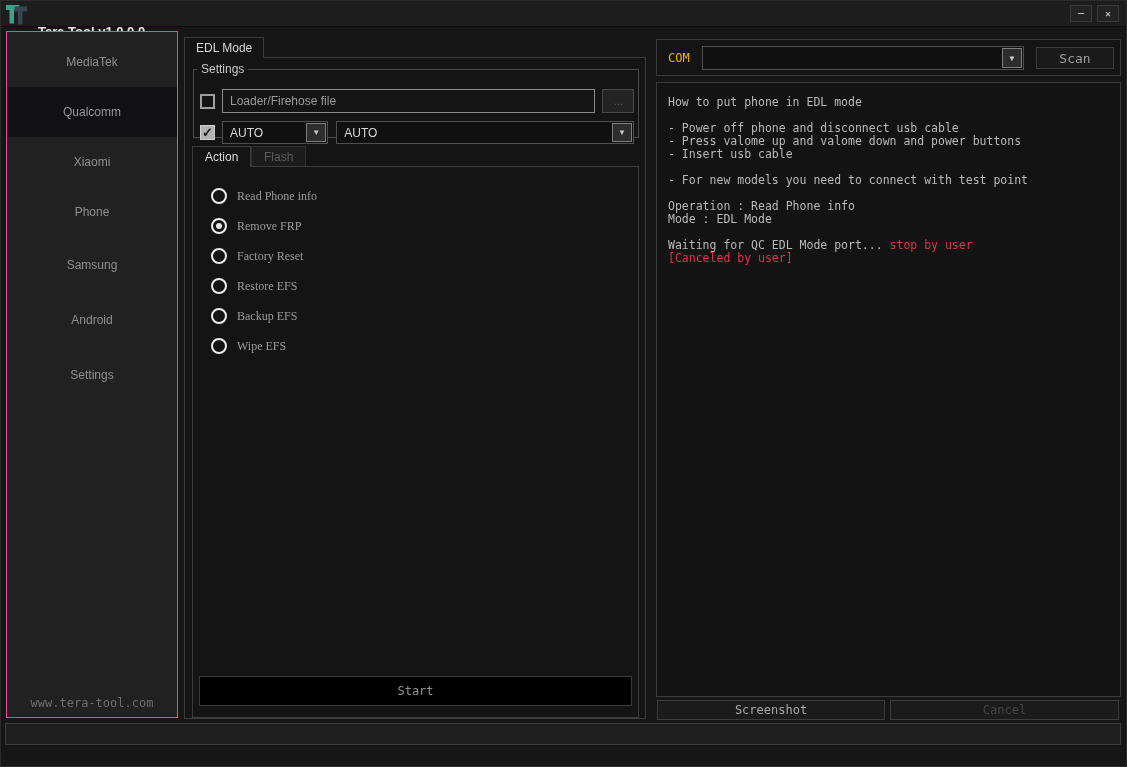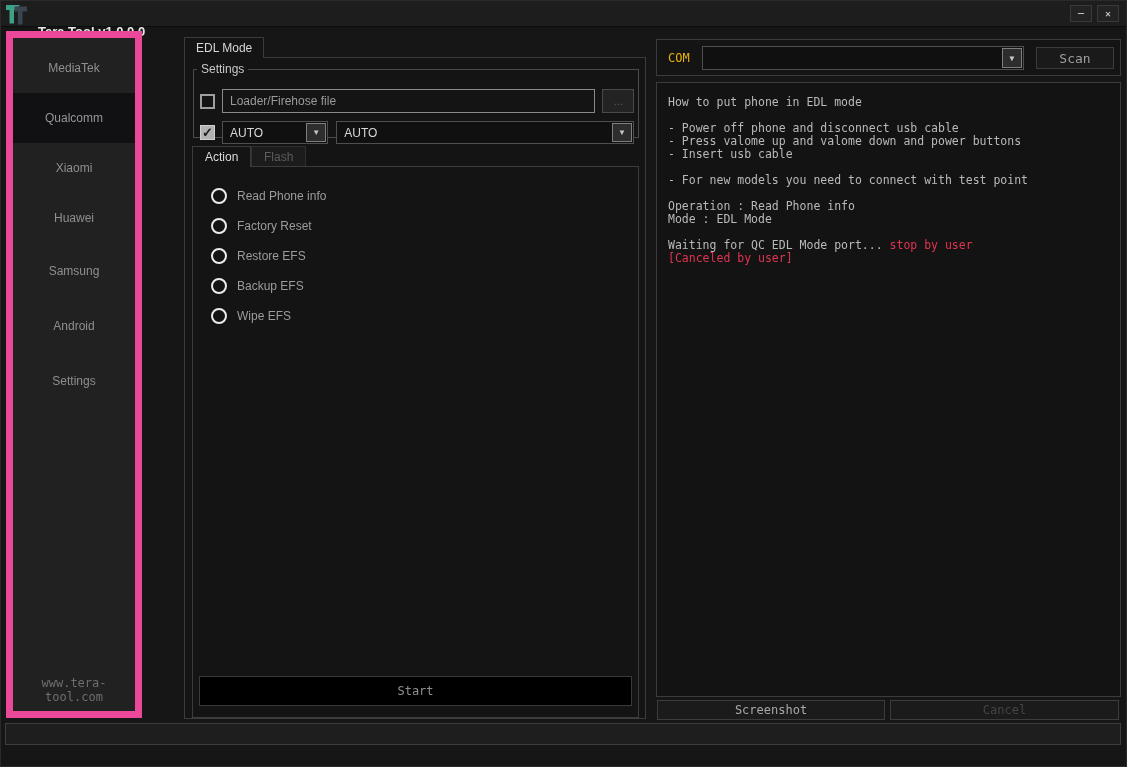--- a/index.html
+++ b/index.html
@@ -16,22 +16,22 @@
   .titlebar { position:absolute; top:0; left:0; right:0; height:26px; background:#1d1d1d;
               display:flex; align-items:center; border-bottom:1px solid #0c0c0c; }
   .app-icon { width:30px; height:24px; margin-left:3px; flex:0 0 auto; }
   .title { color:#e8e8e8; font-size:13px; font-weight:bold; margin-left:4px;margin-top:36px; }
   .win-controls { margin-left:auto; display:flex; gap:5px; margin-right:7px; }
   .win-btn { width:22px; height:17px; border:1px solid #3a3a3a; background:#232323; color:#dcdcdc;
              font-size:10px; line-height:15px; text-align:center; cursor:default;
              font-family:"DejaVu Sans Mono",monospace; }
 
   
-  .sidebar { position:absolute; left:5px; top:30px; width:136px; height:687px;
-             background:#212121; border:7px solid #ec4899; padding-top:5px; }
+  .sidebar { position:absolute; left:5px; top:30px; width:172px; height:687px;
+             background:#212121; border:1px solid #ec4899; padding-top:5px; }
   .side-item { height:50px; display:flex; align-items:center; justify-content:center;
                color:#8f8f8f; font-size:12px; cursor:default; }
   .side-item:nth-child(n+5) { height:55px; }
   .side-item.selected { background:#111113; color:#969696; }
   .side-footer { position:absolute; bottom:7px; left:0; width:100%; text-align:center;
                  color:#6e6e6e; font-family:"DejaVu Sans Mono",monospace; font-size:12px; }
 
   
   .edl-tab { position:absolute; left:183px; top:36px; height:21px; padding:0 11px; z-index:2;
              background:#141414; border:1px solid #3c3c3c; border-bottom:none;
@@ -69,21 +69,21 @@
                    border:1px solid #3c3c3c; border-bottom:none; }
   .subtab.flash { left:66px; height:20px; background:#1c1c1c; color:#5c5c5c;
                   border:1px solid #303030; border-bottom:none; }
   .action-pane { position:absolute; left:7px; top:108px; width:447px; height:552px;
                  border:1px solid #3c3c3c; background:#141414; padding-top:14px; }
 
   .radio-row { display:flex; align-items:center; height:30px; margin-left:18px; cursor:default; }
   .radio { width:16px; height:16px; border:2px solid #ececec; border-radius:50%;
            position:relative; flex:0 0 auto; }
   .radio.selected::after { content:""; position:absolute; inset:3px; background:#e4e4e4; border-radius:50%; }
-  .radio-label { margin-left:10px; color:#9c9c9c; font-size:12px; }
+  .radio-label { margin-left:10px; color:#9c9c9c; font-size:12px;font-family:Liberation Serif, serif; }
 
   .start-btn { position:absolute; left:6px; right:6px; bottom:11px; height:30px;
                border:1px solid #3a3a3a; background:#000000; color:#8f8f8f;
                font-family:"DejaVu Sans Mono",monospace; font-size:12px;
                display:flex; align-items:center; justify-content:center; }
 
   
   .mono { font-family:"DejaVu Sans Mono",monospace; }
   .com-box { position:absolute; left:655px; top:38px; width:465px; height:37px;
              border:1px solid #3c3c3c; background:#141414; }
@@ -131,21 +131,21 @@
     <div class="side-item">
       <span>MediaTek</span>
     </div>
     <div class="side-item selected">
       <span>Qualcomm</span>
     </div>
     <div class="side-item">
       <span>Xiaomi</span>
     </div>
     <div class="side-item">
-      <span>Huawei</span>
+      <span>Phone</span>
     </div>
     <div class="side-item">
       <span>Samsung</span>
     </div>
     <div class="side-item">
       <span>Android</span>
     </div>
     <div class="side-item">
       <span>Settings</span>
     </div>
@@ -179,20 +179,24 @@
 
     <div class="subtab action">Action</div>
     <div class="subtab flash">Flash</div>
 
     <div class="action-pane">
       <div class="radio-row">
         <div class="radio"></div>
         <span class="radio-label">Read Phone info</span>
       </div>
       <div class="radio-row">
+        <div class="radio selected"></div>
+        <span class="radio-label">Remove FRP</span>
+      </div>
+      <div class="radio-row">
         <div class="radio"></div>
         <span class="radio-label">Factory Reset</span>
       </div>
       <div class="radio-row">
         <div class="radio"></div>
         <span class="radio-label">Restore EFS</span>
       </div>
       <div class="radio-row">
         <div class="radio"></div>
         <span class="radio-label">Backup EFS</span>

